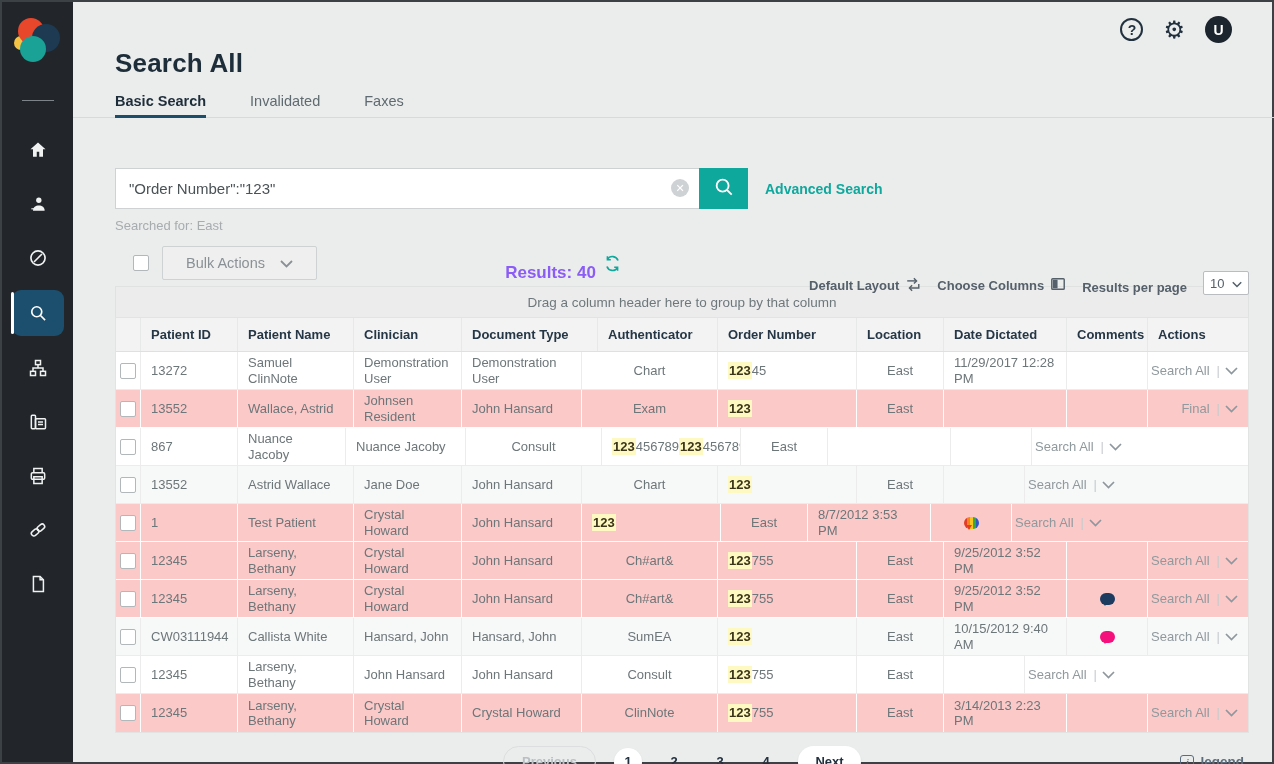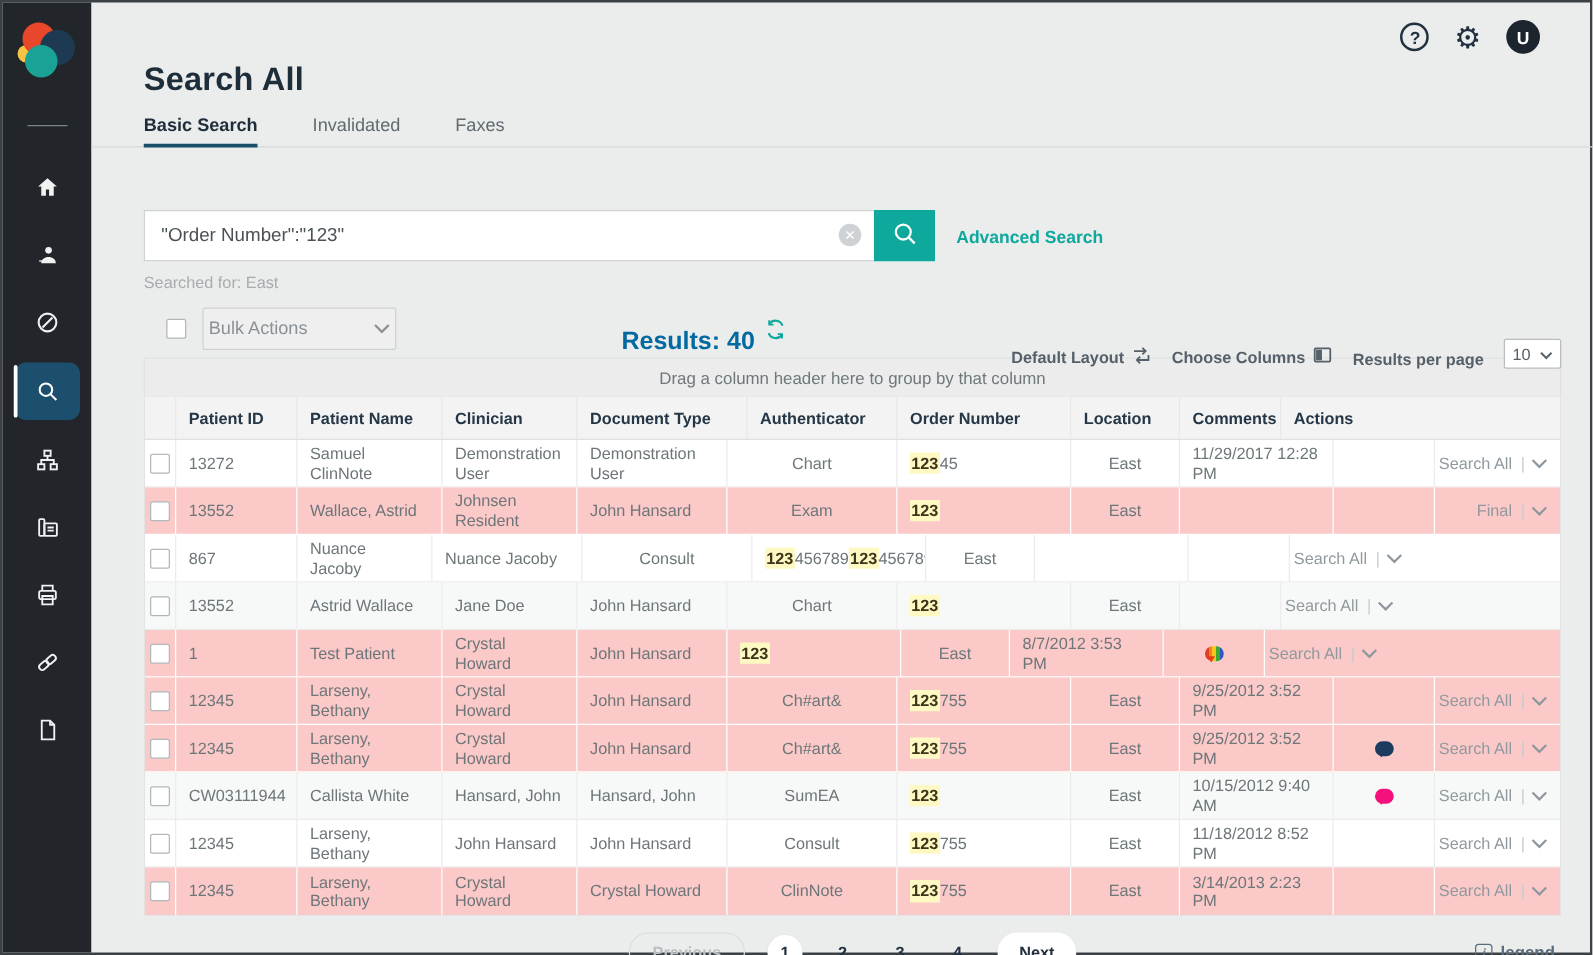--- a/index.html
+++ b/index.html
@@ -85,24 +85,24 @@
   
   .toolbar { margin-top:13px; display:flex; align-items:center; height:34px; }
   .checkbox {
     width:16px; height:16px; border:1px solid #b2b7ba; border-radius:2px; background:#fff;
     display:inline-block; cursor:pointer; flex-shrink:0;
   }
   .toolbar .checkbox { margin-left:18px; }
   .bulk-select {
     margin-left:13px; width:155px; height:34px; background:#efefef; border:1px solid #cfd2d3;
     border-radius:2px; display:flex; align-items:center; justify-content:space-between;
-    padding:0 4px; color:#8a9196; font-size:14.5px; cursor:pointer;
+    padding:0 23px; color:#8a9196; font-size:14.5px; cursor:pointer;
   }
   .results-center { flex:1; display:flex; align-items:center; justify-content:center; gap:8px; }
-  .results-label { color:#0369a1; font-weight:bold; font-size:20px;margin-top:20px; }
+  .results-label { color:#8b5cf6; font-weight:bold; font-size:17px;margin-top:20px; }
   .refresh-icon { cursor:pointer; display:flex; }
   .toolbar-right { display:flex; align-items:flex-end; gap:16px; }
   .tool-link { display:flex; align-items:center; gap:6px; color:#55606a; font-weight:bold; font-size:13px; cursor:pointer; }
   .rpp-label { color:#55606a; font-weight:bold; font-size:13px; }
   .rpp-select {
     width:46px; height:24px; background:#fff; border:1px solid #b9bdc0; border-radius:2px;
     display:flex; align-items:center; justify-content:space-between; padding:0 6px;
     font-size:13px; color:#55606a; cursor:pointer;margin-top:40px;
   }
   
@@ -368,20 +368,21 @@
     <div class="table">
       <div class="thead-row">
         <div class="th col-check"></div>
         <div class="th col-pid">Patient ID</div>
         <div class="th col-pname">Patient Name</div>
         <div class="th col-clin">Clinician</div>
         <div class="th col-dtype">Document Type</div>
         <div class="th col-auth">Authenticator</div>
         <div class="th col-onum">Order Number</div>
         <div class="th col-loc">Location</div>
+        <div class="th col-date">Date Dictated</div>
         <div class="th col-comm">Comments</div>
         <div class="th col-act" style="justify-content:flex-start">Actions</div>
       </div>
       <div>
           <div class="tr">
     <div class="td col-check">
               <span class="checkbox"></span>
             </div>
     <div class="td col-pid">13272</div>
     <div class="td col-pname">Samuel ClinNote</div>
@@ -595,21 +596,20 @@
     <div class="td col-pid">12345</div>
     <div class="td col-pname">Larseny, Bethany</div>
     <div class="td col-clin">John Hansard</div>
     <div class="td col-auth">John Hansard</div>
     <div class="td col-dtype center">Consult</div>
     <div class="td col-onum">
               <span class="hl">123</span>
               <span>755</span>
             </div>
     <div class="td col-loc center">East</div>
-    <div class="td col-date">11/18/2012 8:52 PM</div>
     <div class="td col-comm center"></div>
     <div class="td col-act">
       <span class="action-label">Search All</span>
       <span class="action-sep">|</span>
       <span class="chev">
                 <svg width="13" height="8" viewBox="0 0 13 8" fill="none" stroke="#8e979d" stroke-width="1.7">
                   <path d="M1 1l5.5 5.5L12 1"></path>
                 </svg>
               </span>
     </div>

